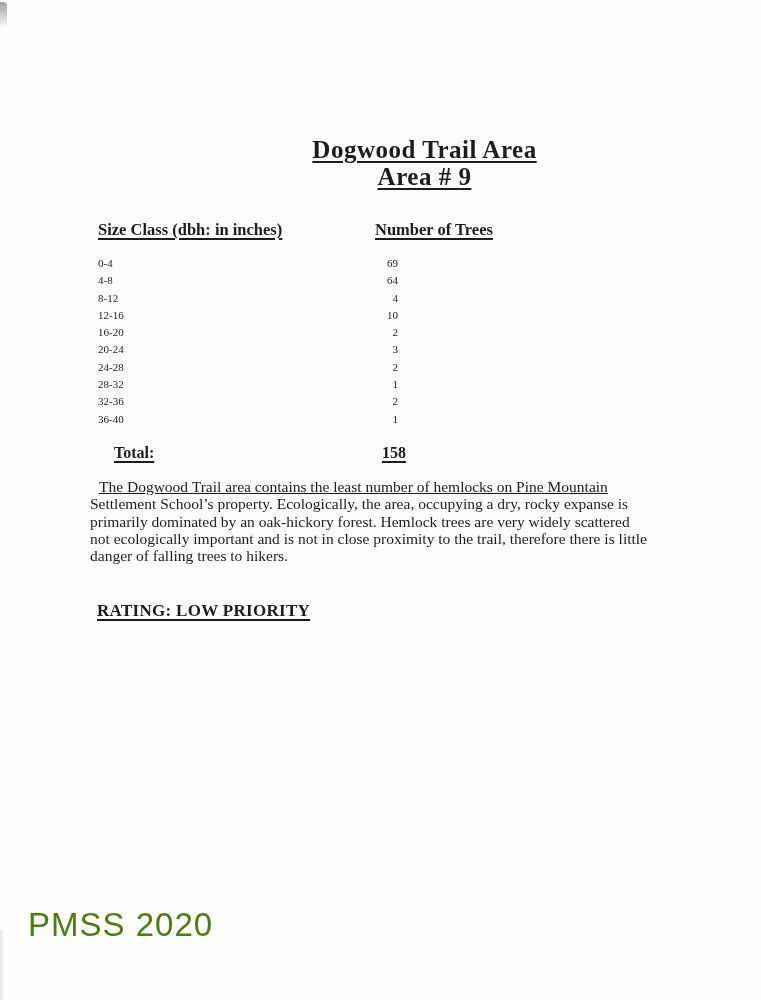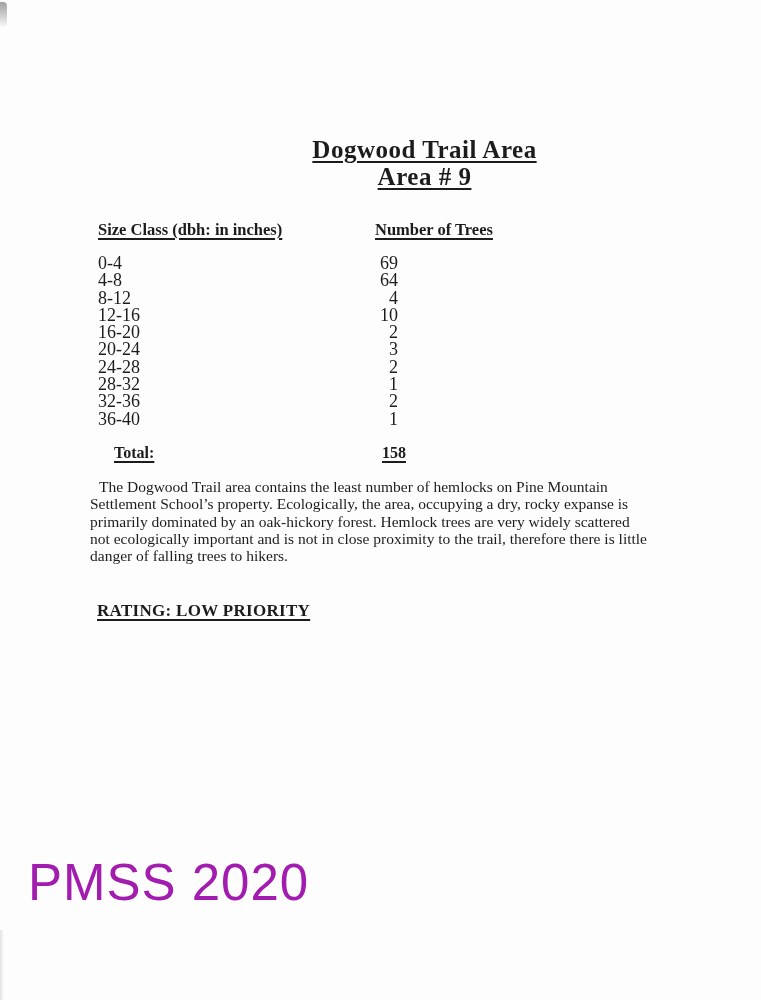--- a/index.html
+++ b/index.html
@@ -80,21 +80,21 @@
     text-decoration-thickness: 2px;
     text-underline-offset: 3px;
     white-space: nowrap;
   }
 
   .size-table {
     position: absolute;
     top: 255px;
     left: 98px;
     width: 300px;
-    font-size: 18px;
+    font-size: 11px;
     line-height: 17.3px;
   }
   .t-row {
     display: flex;
     justify-content: space-between;
   }
   .t-row .num {
     text-align: right;
     min-width: 30px;
   }
@@ -119,46 +119,47 @@
   .narrative {
     position: absolute;
     top: 478px;
     left: 90px;
     width: 596px;
     font-size: 15.5px;
     line-height: 17.3px;
   }
   .narrative .line:first-child {
     text-indent: 9px;
+    text-decoration: underline;
   }
   .narrative .line {
     white-space: nowrap;
   }
 
   .rating {
     position: absolute;
     top: 601px;
     left: 97px;
     font-weight: bold;
     font-size: 17px;
     letter-spacing: 0.3px;
     text-decoration: underline;
     text-decoration-thickness: 2px;
     text-underline-offset: 3px;
     white-space: nowrap;
   }
 
   .watermark {
     position: absolute;
-    top: 853px;
+    top: 906px;
     left: 28px;
     font-family: "Liberation Sans", sans-serif;
-    font-size: 51px;
+    font-size: 33px;
     font-weight: normal;
-    color: #a21caf;
+    color: #4d7c0f;
     letter-spacing: 1px;
     user-select: none;
     white-space: nowrap;
   }
 </style>
 </head>
 <body>
 
 <div class="page">
 

